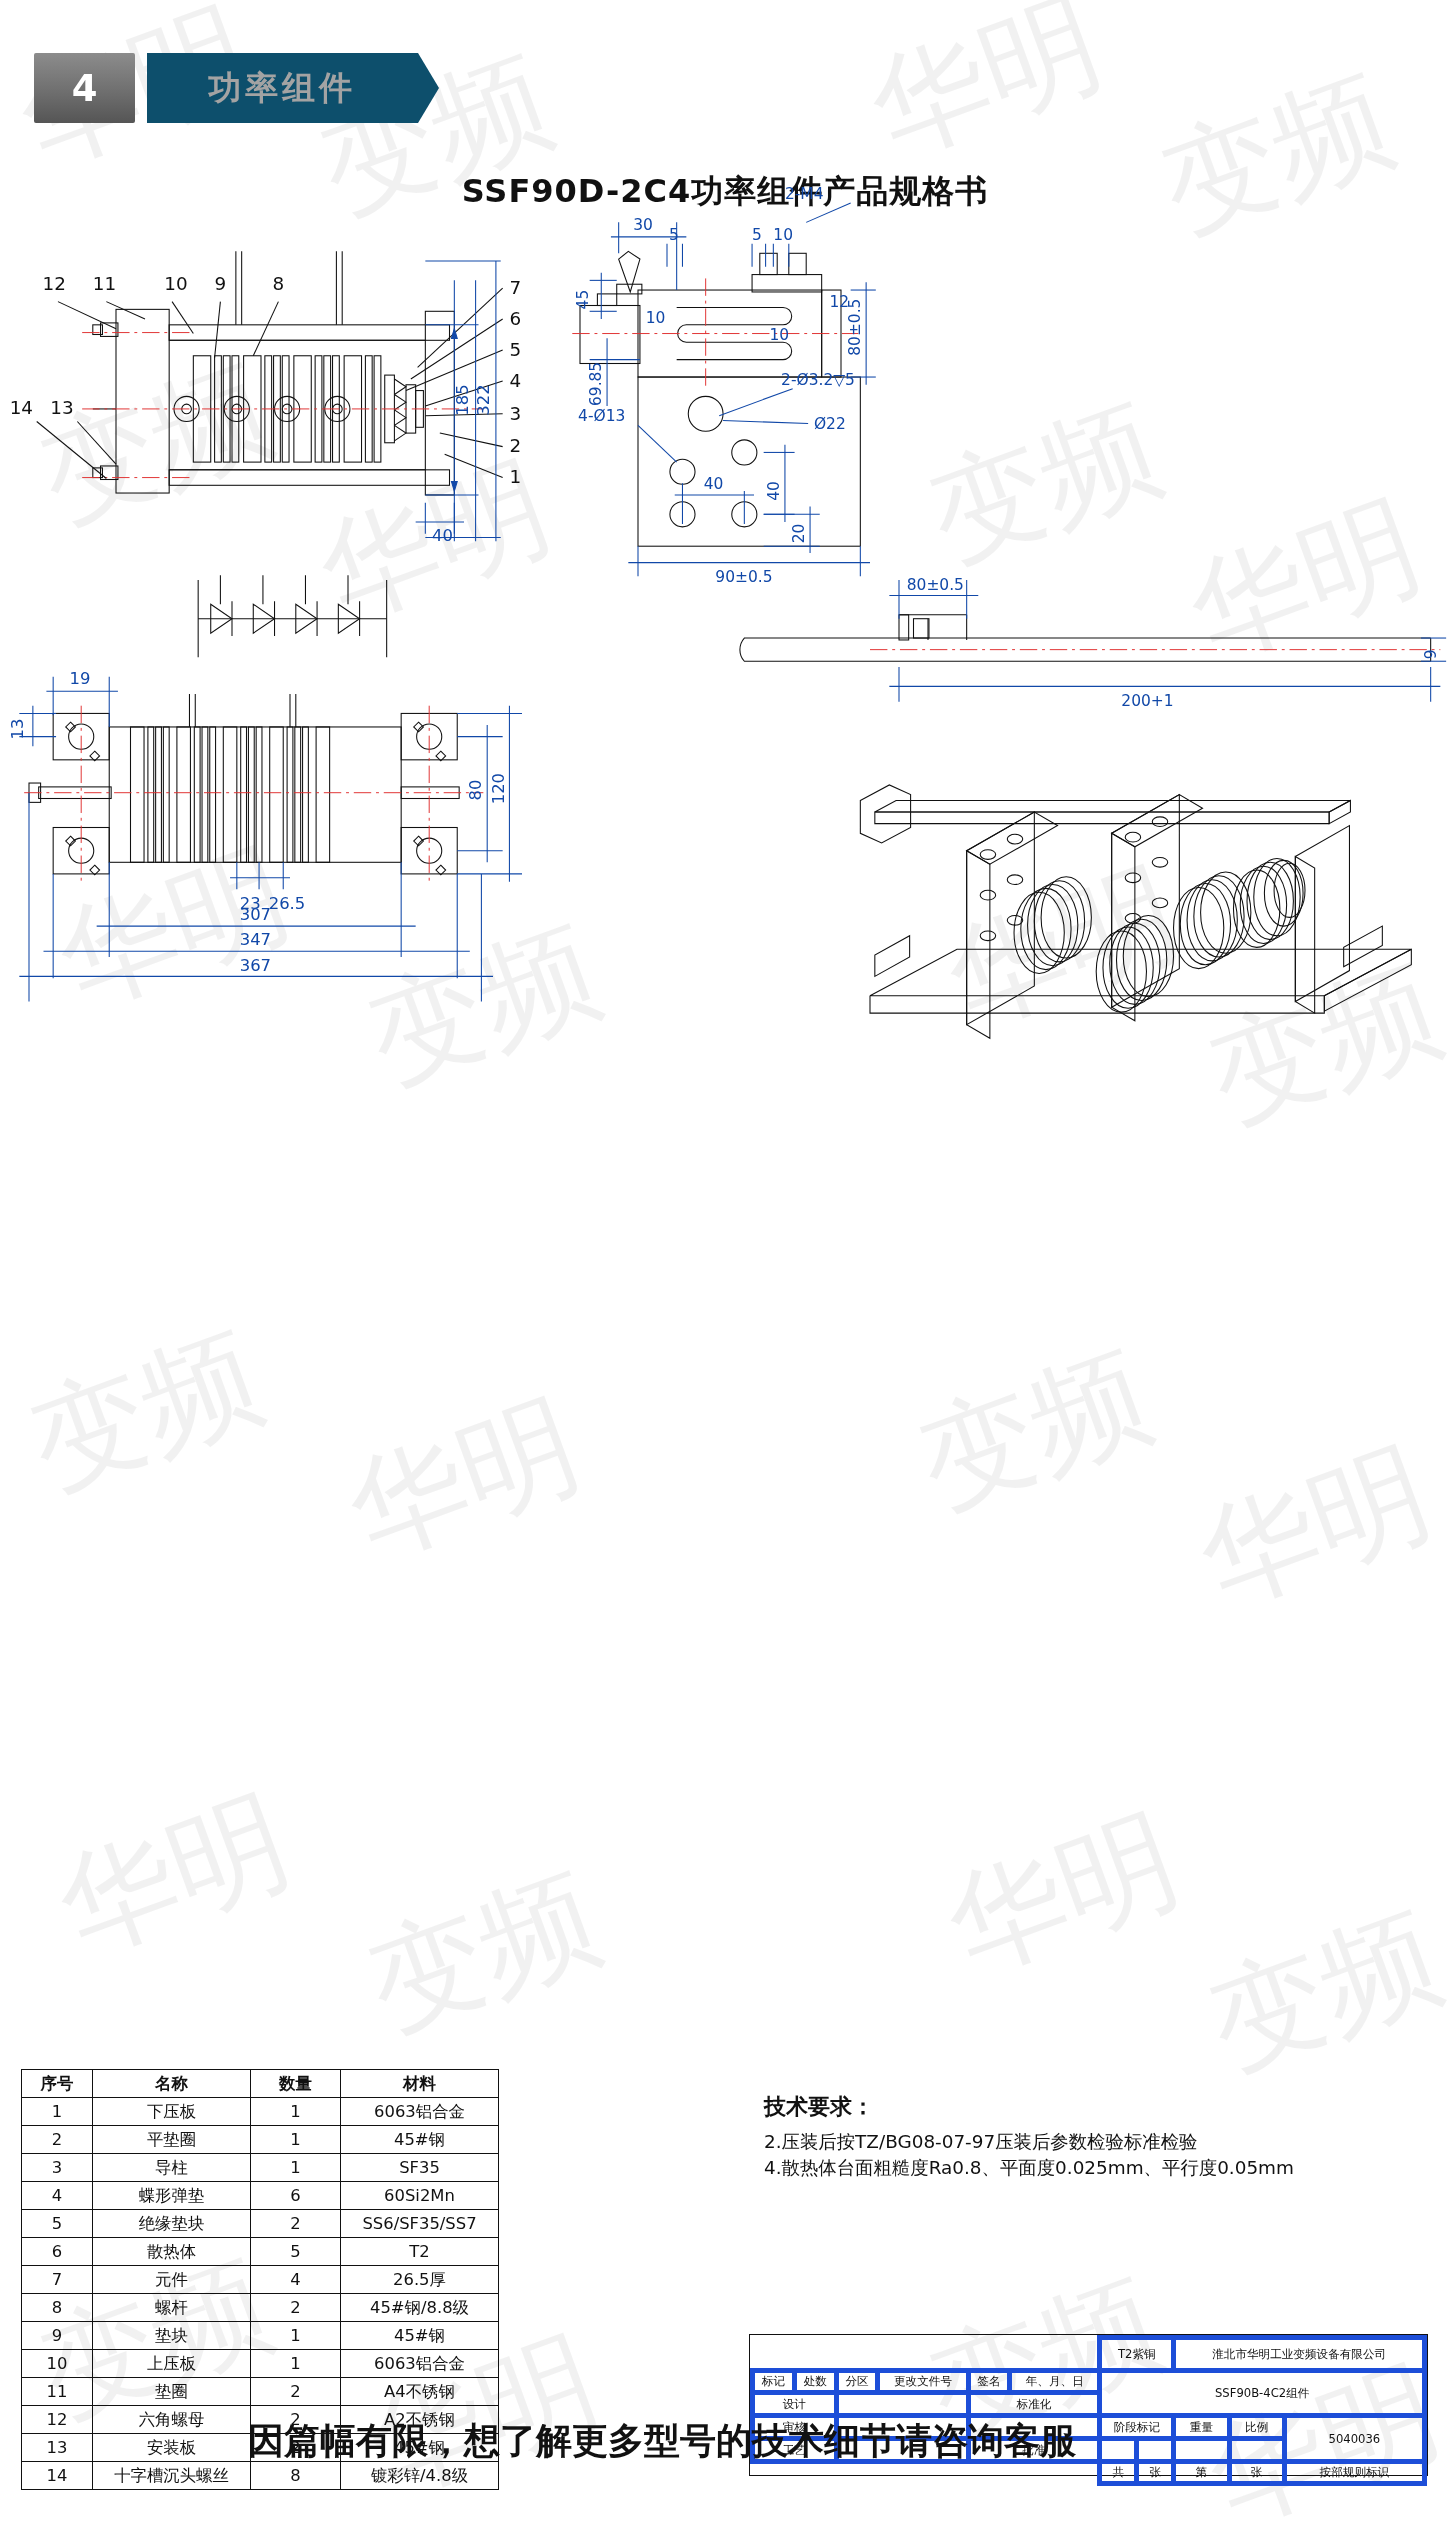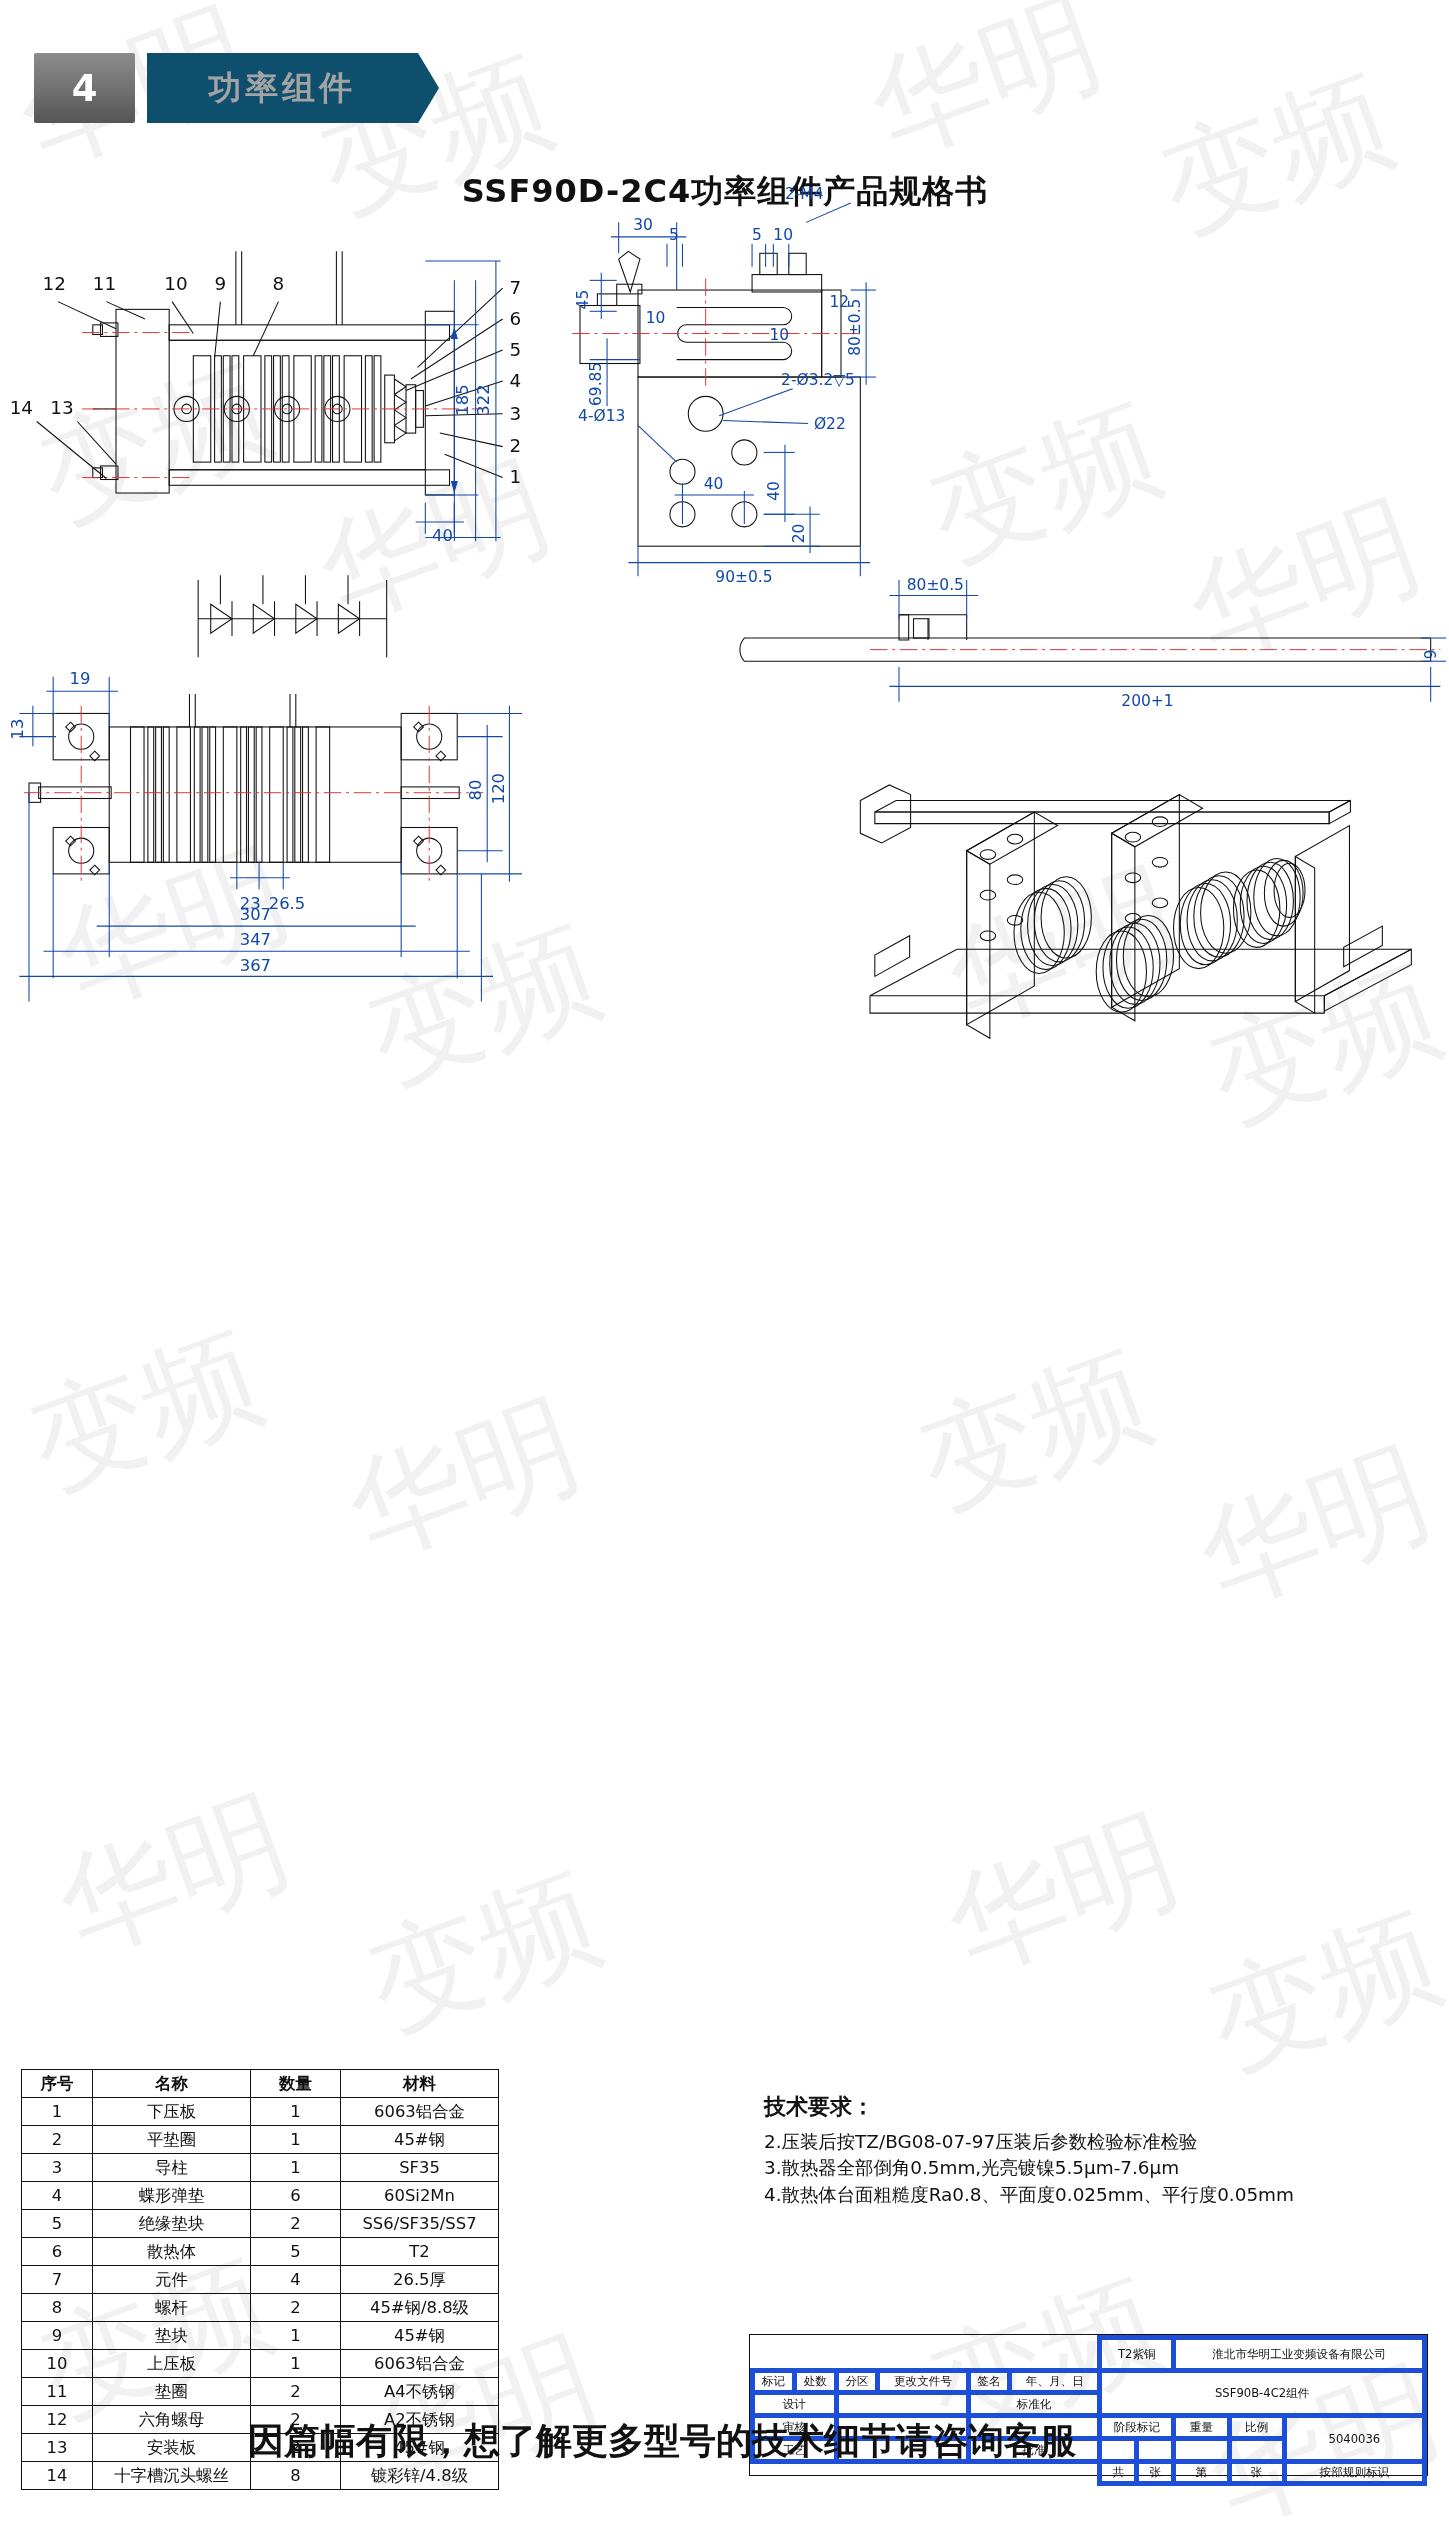--- a/index.html
+++ b/index.html
@@ -636,21 +636,20 @@
         <td>十字槽沉头螺丝</td>
         <td>8</td>
         <td>镀彩锌/4.8级</td>
       </tr>
   </tbody>
 </table>
 
 <div class="tech">
   <div class="th">技术要求：</div>
   <div>2.压装后按TZ/BG08-07-97压装后参数检验标准检验</div>
-  <div>3.散热器全部倒角0.5mm,光亮镀镍5.5μm-7.6μm</div>
   <div>4.散热体台面粗糙度Ra0.8、平面度0.025mm、平行度0.05mm</div>
 </div>
 
 <div class="tb">
   <table>
     <tbody>
         <tr style="height:33px;">
       <td colspan="6" style="border-left:none;border-top:none;"></td>
       <td colspan="2">T2紫铜</td>
       <td colspan="4">淮北市华明工业变频设备有限公司</td>

